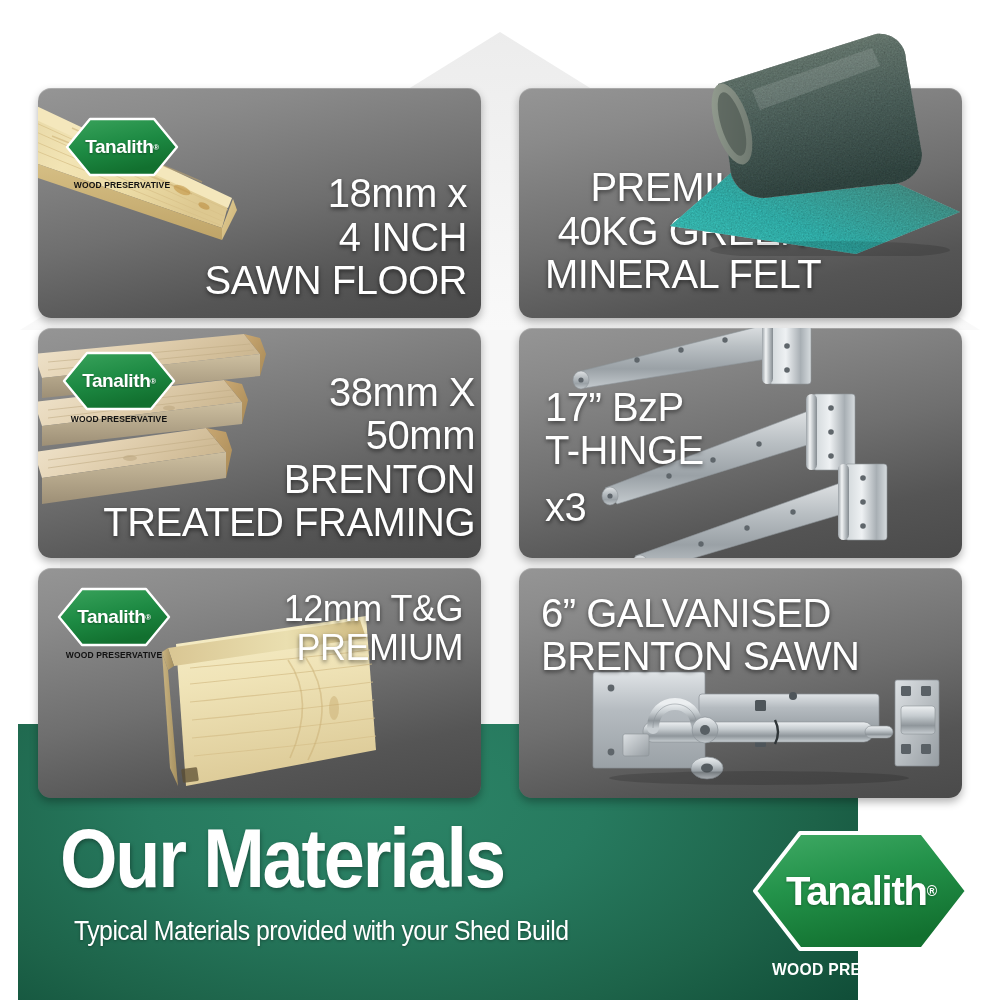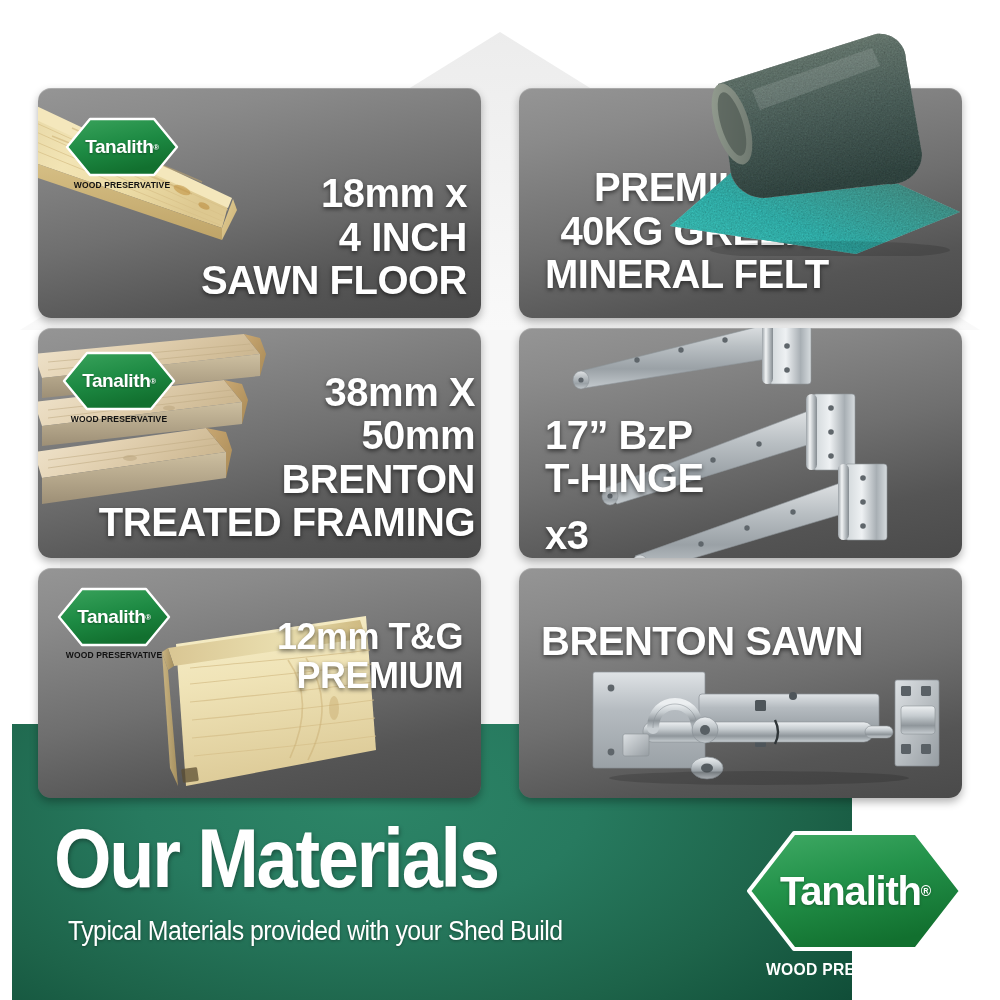--- a/index.html
+++ b/index.html
@@ -44,26 +44,25 @@
     inset: 0;
     border-radius: 13px;
     overflow: hidden;
   }
 
   
   .card-label {
     position: absolute;
     z-index: 6;
     color: #ffffff;
-    font-weight: bold;
+    font-weight: normal;
     line-height: 1.08;
     text-shadow: 0 2px 4px rgba(0,0,0,0.55);
     letter-spacing: -0.5px;
     white-space: nowrap;
-    margin-top: 28px;
   }
   .lbl-line { display: block; }
 
   
   .c1 .card-label { right: 14px; bottom: 16px; text-align: right; font-size: 40px; }
   .c2 .card-label { left: 26px;  bottom: 22px; text-align: center;  font-size: 40px; }
   .c3 .card-label { right: 6px;  bottom: 14px; text-align: right; font-size: 40px; }
   .c4 .card-label { left: 26px;  top: 58px;    text-align: left;  font-size: 40px; }
   .c4 .card-label .gap { display:block; height: 14px; }
   .c5 .card-label { right: 18px; top: 22px;    text-align: right; font-size: 36px; }
@@ -120,21 +119,21 @@
 
   
   .shiplap-wrap { position:absolute; left:100px; top:40px; width:260px; height:190px; z-index:4; }
 
   
   .bolt-wrap { position:absolute; left:60px; top:82px; width:380px; height:135px; z-index:4; }
 
   
   #footer {
     position: absolute;
-    left: 12px; top: 724px; width: 840px; height: 276px;
+    left: 18px; top: 724px; width: 840px; height: 276px;
     z-index: 2;
     background:
       radial-gradient(ellipse 78% 120% at 42% 28%, #2c8567 0%, #277a5f 34%, #1d6349 68%, #0e4a35 100%);
   }
   #footer-inner { position: relative; width: 100%; height: 100%; }
 
   #footer-title {
     position: absolute;
     left: 42px; top: 92px;
     color: #ffffff;
@@ -610,20 +609,21 @@
             <rect x="6" y="78" width="10" height="10" rx="1.4"></rect>
             <rect x="26" y="78" width="10" height="10" rx="1.4"></rect>
           </g>
         </g>
 
         <ellipse cx="180" cy="128" rx="150" ry="7" fill="#000" opacity="0.15"></ellipse>
       </svg>
     </div>
 
     <div class="card-label">
+      <span class="lbl-line">6” GALVANISED</span>
       <span class="lbl-line">BRENTON SAWN</span>
     </div>
   </div>
 
 </div>
 
 <div id="footer">
   <div id="footer-inner">
 
     <div id="footer-title">Our Materials</div>

